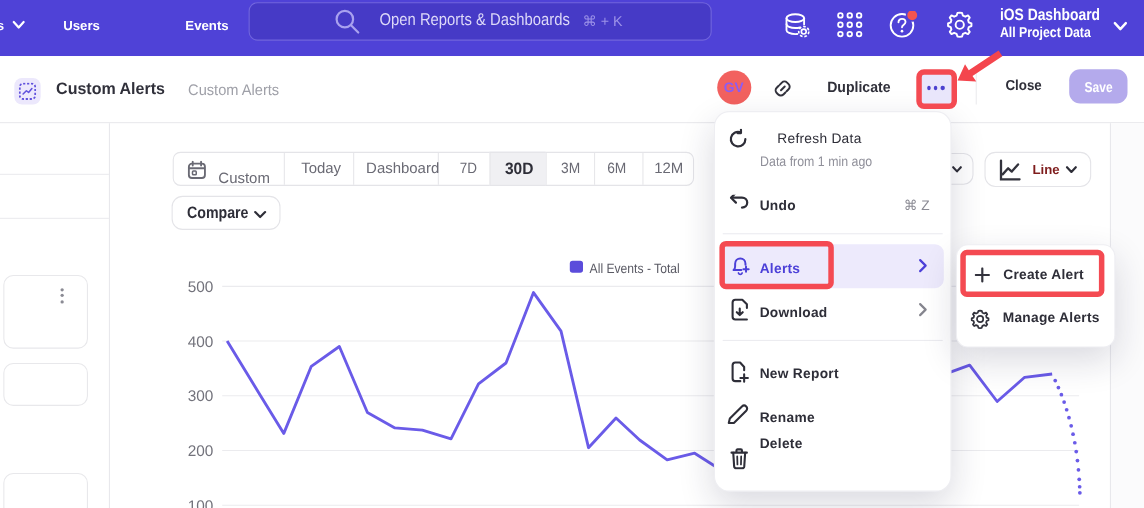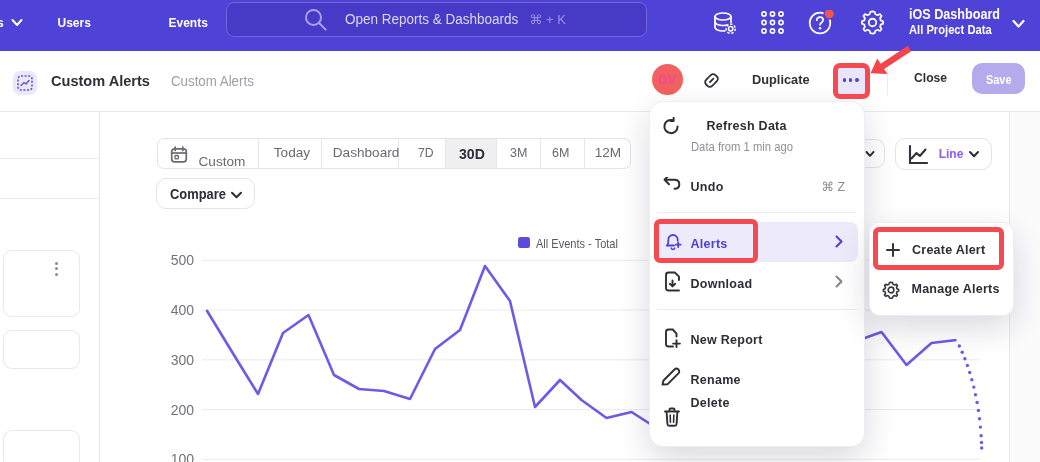--- a/index.html
+++ b/index.html
@@ -69,21 +69,21 @@
 <div class="abs" style="left:0;top:51px;width:1040px;height:61px;background:#fff;border-bottom:1px solid #e9e9ed;"></div>
 <div class="abs" style="left:13px;top:71px;width:24px;height:24px;background:#ece8fc;border-radius:7px;"></div>
 <svg class="abs" style="left:17px;top:75px;" width="16" height="16" viewBox="0 0 16 16">
   <rect x="1" y="1" width="14" height="14" rx="3" stroke="#6152dd" stroke-width="1.6" fill="none" stroke-dasharray="2 1.6"></rect>
   <path d="M4 10.5 L7 7.5 L9 9 L12 5.5" stroke="#6152dd" stroke-width="1.4" fill="none" stroke-linecap="round" stroke-linejoin="round"></path>
 </svg>
 <div class="tx" style="left:51px;top:72.8px;color:#30303a;font-size:15px;font-weight:700;transform:scaleX(0.97);">Custom Alerts</div>
 <div class="tx" style="left:171px;top:74px;color:#9fa0a8;font-size:14px;transform:scaleX(0.95);">Custom Alerts</div>
 
 <div class="abs" style="left:651.8px;top:64.2px;width:31px;height:31px;border-radius:50%;background:#f2615f;"></div>
-<div class="tx" style="left:658px;top:74.3px;color:#ec4899;font-size:12.5px;font-weight:700;">GV</div>
+<div class="tx" style="left:658px;top:74.3px;color:#8b5cf6;font-size:12.5px;font-weight:700;">GV</div>
 <svg class="abs" style="left:702px;top:71px;" width="19" height="19" viewBox="0 0 19 19">
   <path d="M8 11 L11.4 7.6 M7 5.9 L8.8 4.1 C10.1 2.8 12.2 2.8 13.5 4.1 L14.9 5.5 C16.2 6.8 16.2 8.9 14.9 10.2 L13.1 12 M12 13.1 L10.2 14.9 C8.9 16.2 6.8 16.2 5.5 14.9 L4.1 13.5 C2.8 12.2 2.8 10.1 4.1 8.8 L5.9 7" stroke="#33333d" stroke-width="1.8" fill="none" stroke-linecap="round"></path>
 </svg>
 <div class="tx" style="left:752px;top:73px;color:#30303a;font-size:13.6px;font-weight:700;transform:scaleX(0.94);">Duplicate</div>
 
 <div class="abs" style="left:833px;top:63px;width:37px;height:36px;border:5px solid #f44a52;border-radius:7px;background:#e9e6fb;z-index:40;"></div>
 <div class="abs" style="left:842.5px;top:78.3px;z-index:41;width:20px;height:5px;">
   <span style="position:absolute;left:0;width:3.8px;height:3.8px;border-radius:50%;background:#4b41cf;"></span>
   <span style="position:absolute;left:6.2px;width:3.8px;height:3.8px;border-radius:50%;background:#4b41cf;"></span>
   <span style="position:absolute;left:12.4px;width:3.8px;height:3.8px;border-radius:50%;background:#4b41cf;"></span>
@@ -140,21 +140,21 @@
 <div class="abs" style="left:800px;top:139px;width:85px;height:28.7px;border:1px solid #e4e4e8;border-radius:9px;background:#fff;"></div>
 <svg class="abs" style="left:864.5px;top:149.5px;" width="10" height="9" viewBox="0 0 10 9">
     <path d="M1.5 2 L5 5.8 L8.5 2" stroke="#2e2e38" stroke-width="1.9" fill="none" stroke-linecap="round" stroke-linejoin="round"></path>
   </svg>
 
 <div class="abs" style="left:894.7px;top:138.1px;width:97.7px;height:31.6px;border:1px solid #e4e4e8;border-radius:10px;background:#fff;"></div>
 <svg class="abs" style="left:908.4px;top:143.6px;" width="20" height="21" viewBox="0 0 20 21">
   <path d="M2 2 V19 H19" stroke="#33333d" stroke-width="2.1" fill="none" stroke-linecap="round"></path>
   <path d="M3.5 14.5 L8.5 9 L11.8 12 L17.5 5.5" stroke="#33333d" stroke-width="2.1" fill="none" stroke-linecap="round" stroke-linejoin="round"></path>
 </svg>
-<div class="tx" style="left:938.7px;top:147.9px;color:#8b5cf6;font-size:12px;font-weight:700;">Line</div>
+<div class="tx" style="left:938.7px;top:147.9px;color:#7f1d1d;font-size:12px;font-weight:700;">Line</div>
 <svg class="abs" style="left:967.5px;top:150px;" width="12" height="9" viewBox="0 0 12 9">
     <path d="M2 2 L6 6.3 L10 2" stroke="#2e2e38" stroke-width="2" fill="none" stroke-linecap="round" stroke-linejoin="round"></path>
   </svg>
 
 <div class="abs" style="left:156.3px;top:178.3px;width:98.7px;height:30.6px;border:1px solid #e4e4e8;border-radius:10px;background:#fff;"></div>
 <div class="tx" style="left:170.2px;top:186.2px;color:#2e2e38;font-size:15px;font-weight:700;transform:scaleX(0.86);">Compare</div>
 <svg class="abs" style="left:229.6px;top:190.7px;" width="13" height="9" viewBox="0 0 13 9">
     <path d="M2 1.8 L6.5 6.3 L11 1.8" stroke="#2e2e38" stroke-width="2" fill="none" stroke-linecap="round" stroke-linejoin="round"></path>
   </svg>
 
@@ -200,21 +200,21 @@
   </g>
 </svg>
 
 <div class="abs" style="left:649px;top:101px;width:216px;height:346px;background:#fff;border:1px solid #eeeef2;border-radius:14px;box-shadow:0 12px 32px rgba(25,25,60,0.16);z-index:20;"></div>
 <div class="abs" style="left:649px;top:101px;width:216px;height:346px;z-index:21;">
 
   <svg style="position:absolute;left:13px;top:16px;" width="18" height="19" viewBox="0 0 18 19">
     <path d="M15.6 9.5 A6.6 6.6 0 1 1 11.2 3.3" stroke="#2e2e38" stroke-width="2" fill="none" stroke-linecap="round"></path>
     <path d="M11.6 0.9 L11.6 4 L8.5 4" stroke="#2e2e38" stroke-width="2" fill="none" stroke-linecap="round" stroke-linejoin="round"></path>
   </svg>
-  <div class="tx" style="left:41.6px;top:19.4px;color:#2e2e38;font-size:12.5px;font-weight:700;letter-spacing:0.25px;padding-left:16px;">Refresh Data</div>
+  <div class="tx" style="left:41.6px;top:19.4px;color:#2e2e38;font-size:12.5px;font-weight:400;letter-spacing:0.25px;padding-left:16px;">Refresh Data</div>
   <div class="tx" style="left:41.6px;top:39.5px;color:#90909a;font-size:12.5px;transform:scaleX(0.9);">Data from 1 min ago</div>
 
   <svg style="position:absolute;left:14px;top:76px;" width="18" height="16" viewBox="0 0 18 16">
     <path d="M2 5.5 H11.5 C14.4 5.5 16.3 7.4 16.3 10 C16.3 12.6 14.4 14.5 11.5 14.5" stroke="#2e2e38" stroke-width="2" fill="none" stroke-linecap="round" transform="translate(0,-2.8)"></path>
     <path d="M6 1 L1.6 5.5 L6 10" stroke="#2e2e38" stroke-width="2" fill="none" stroke-linecap="round" stroke-linejoin="round" transform="translate(0,-2.8)"></path>
   </svg>
   <div class="tx" style="left:41.6px;top:79.9px;color:#2e2e38;font-size:12.5px;font-weight:700;letter-spacing:0.25px;">Undo</div>
   <div class="tx" style="left:172.6px;top:80.2px;color:#8b8b94;font-size:12.5px;">⌘ Z</div>
   <div style="position:absolute;left:8px;top:110.5px;width:200px;height:1px;background:#ececf0;"></div>
 

